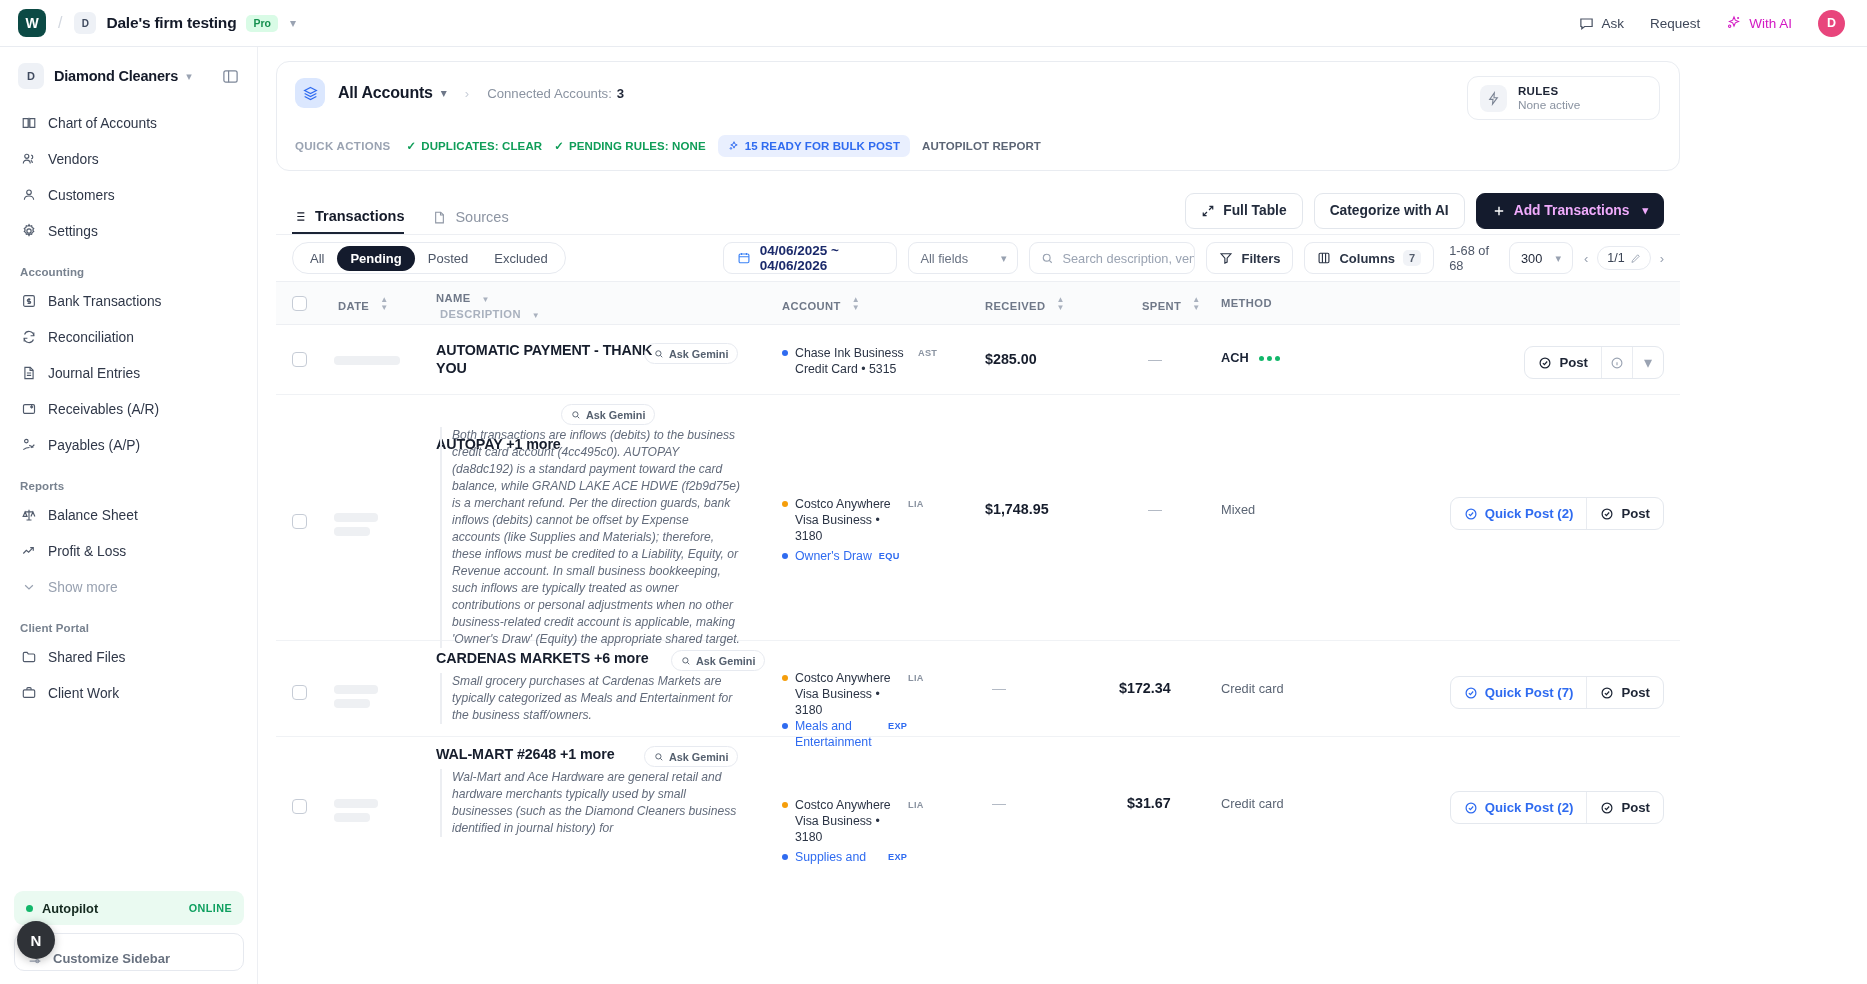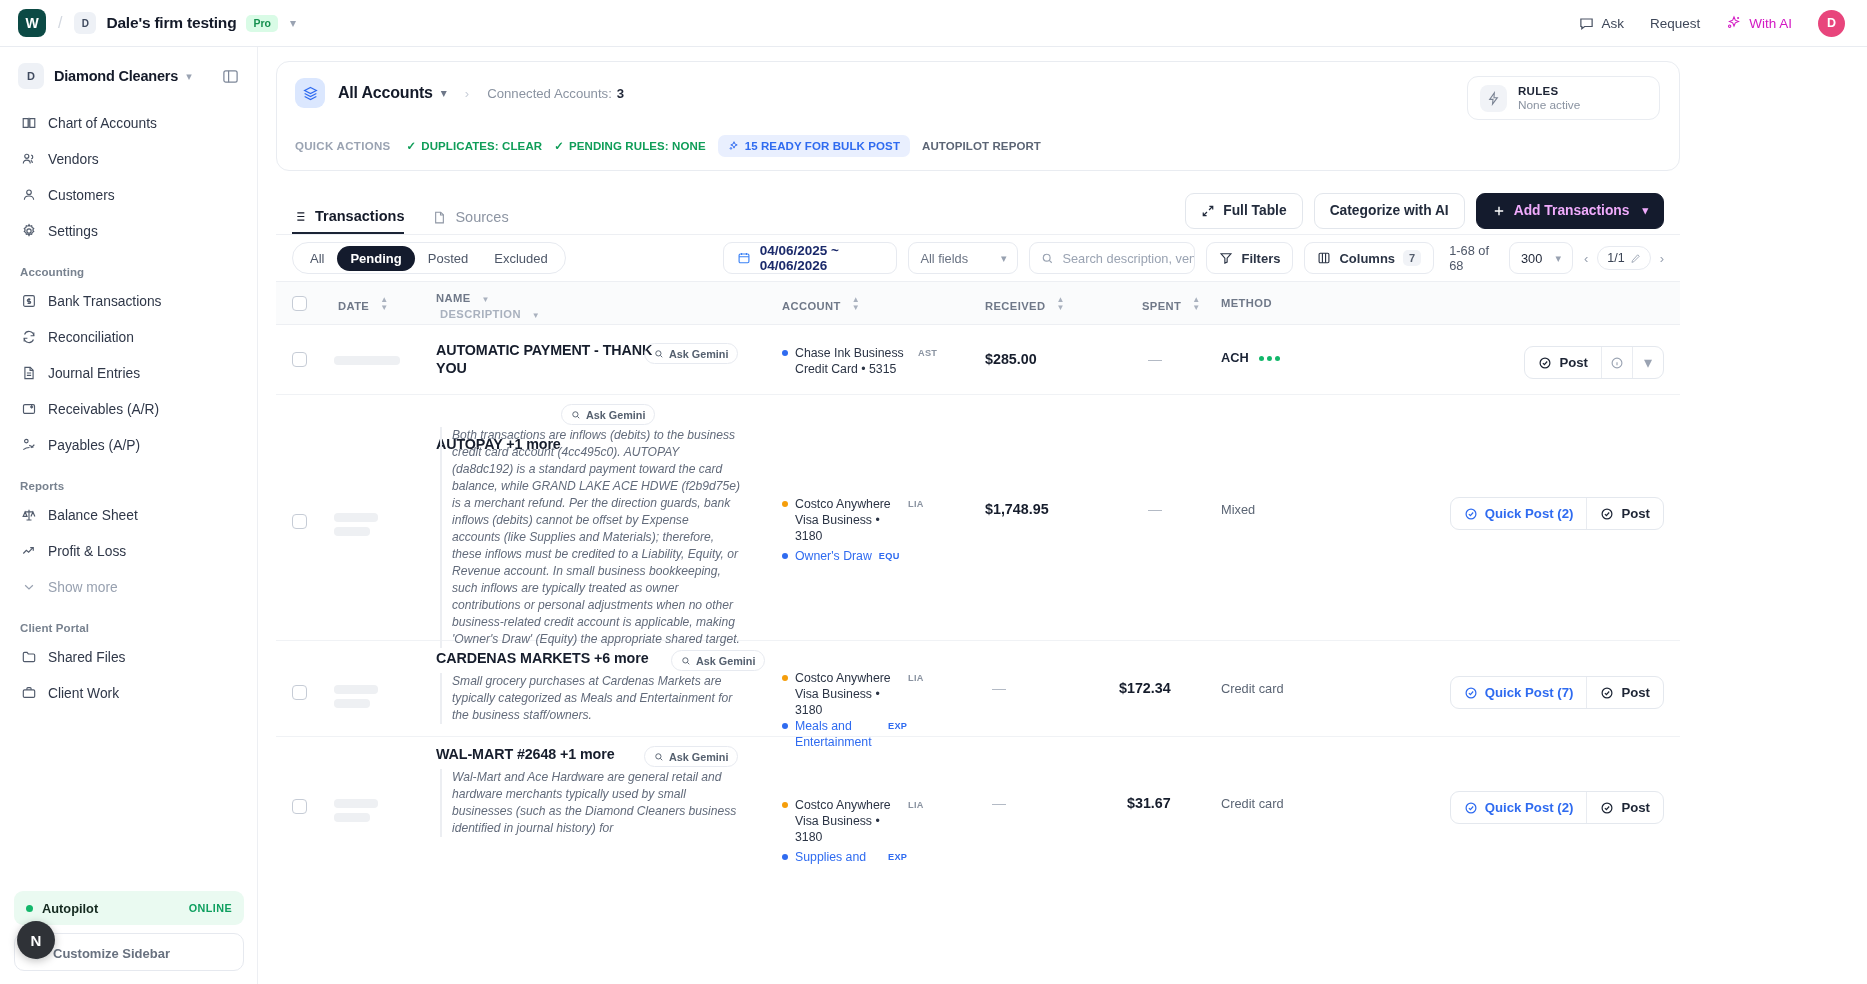--- a/index.html
+++ b/index.html
@@ -85,21 +85,21 @@
     position: absolute; left: 14px; bottom: 59px; width: 230px; height: 34px;
     background: #eafaf1; border-radius: 9px;
     display: flex; align-items: center; padding: 0 12px;
   }
   .dot-green { width: 7px; height: 7px; border-radius: 50%; background: #12b76a; margin-right: 9px; }
   .ap-label { font-size: 12.8px; font-weight: bold; color: #14291f; }
   .ap-status { margin-left: auto; font-size: 10.8px; font-weight: bold; color: #0e9f5f; letter-spacing: 0.4px; }
   .customize-card {
     position: absolute; left: 14px; bottom: 13px; width: 230px; height: 38px;
     border: 1px solid #e6e9ef; border-radius: 10px;
-    display: flex; align-items: flex-start; padding: 12px 12px; gap: 10px;
+    display: flex; align-items: flex-end; padding: 4px 12px; gap: 10px;
   }
   .customize-label { font-size: 13px; color: #68717f; font-weight: bold; }
   .float-n {
     position: absolute; left: 17px; bottom: 25px;
     width: 38px; height: 38px; border-radius: 50%;
     background: #2f3237; color: #fff;
     display: flex; align-items: center; justify-content: center;
     font-size: 15px; font-weight: bold; z-index: 20;
     box-shadow: 0 2px 8px rgba(0,0,0,.25);
   }

